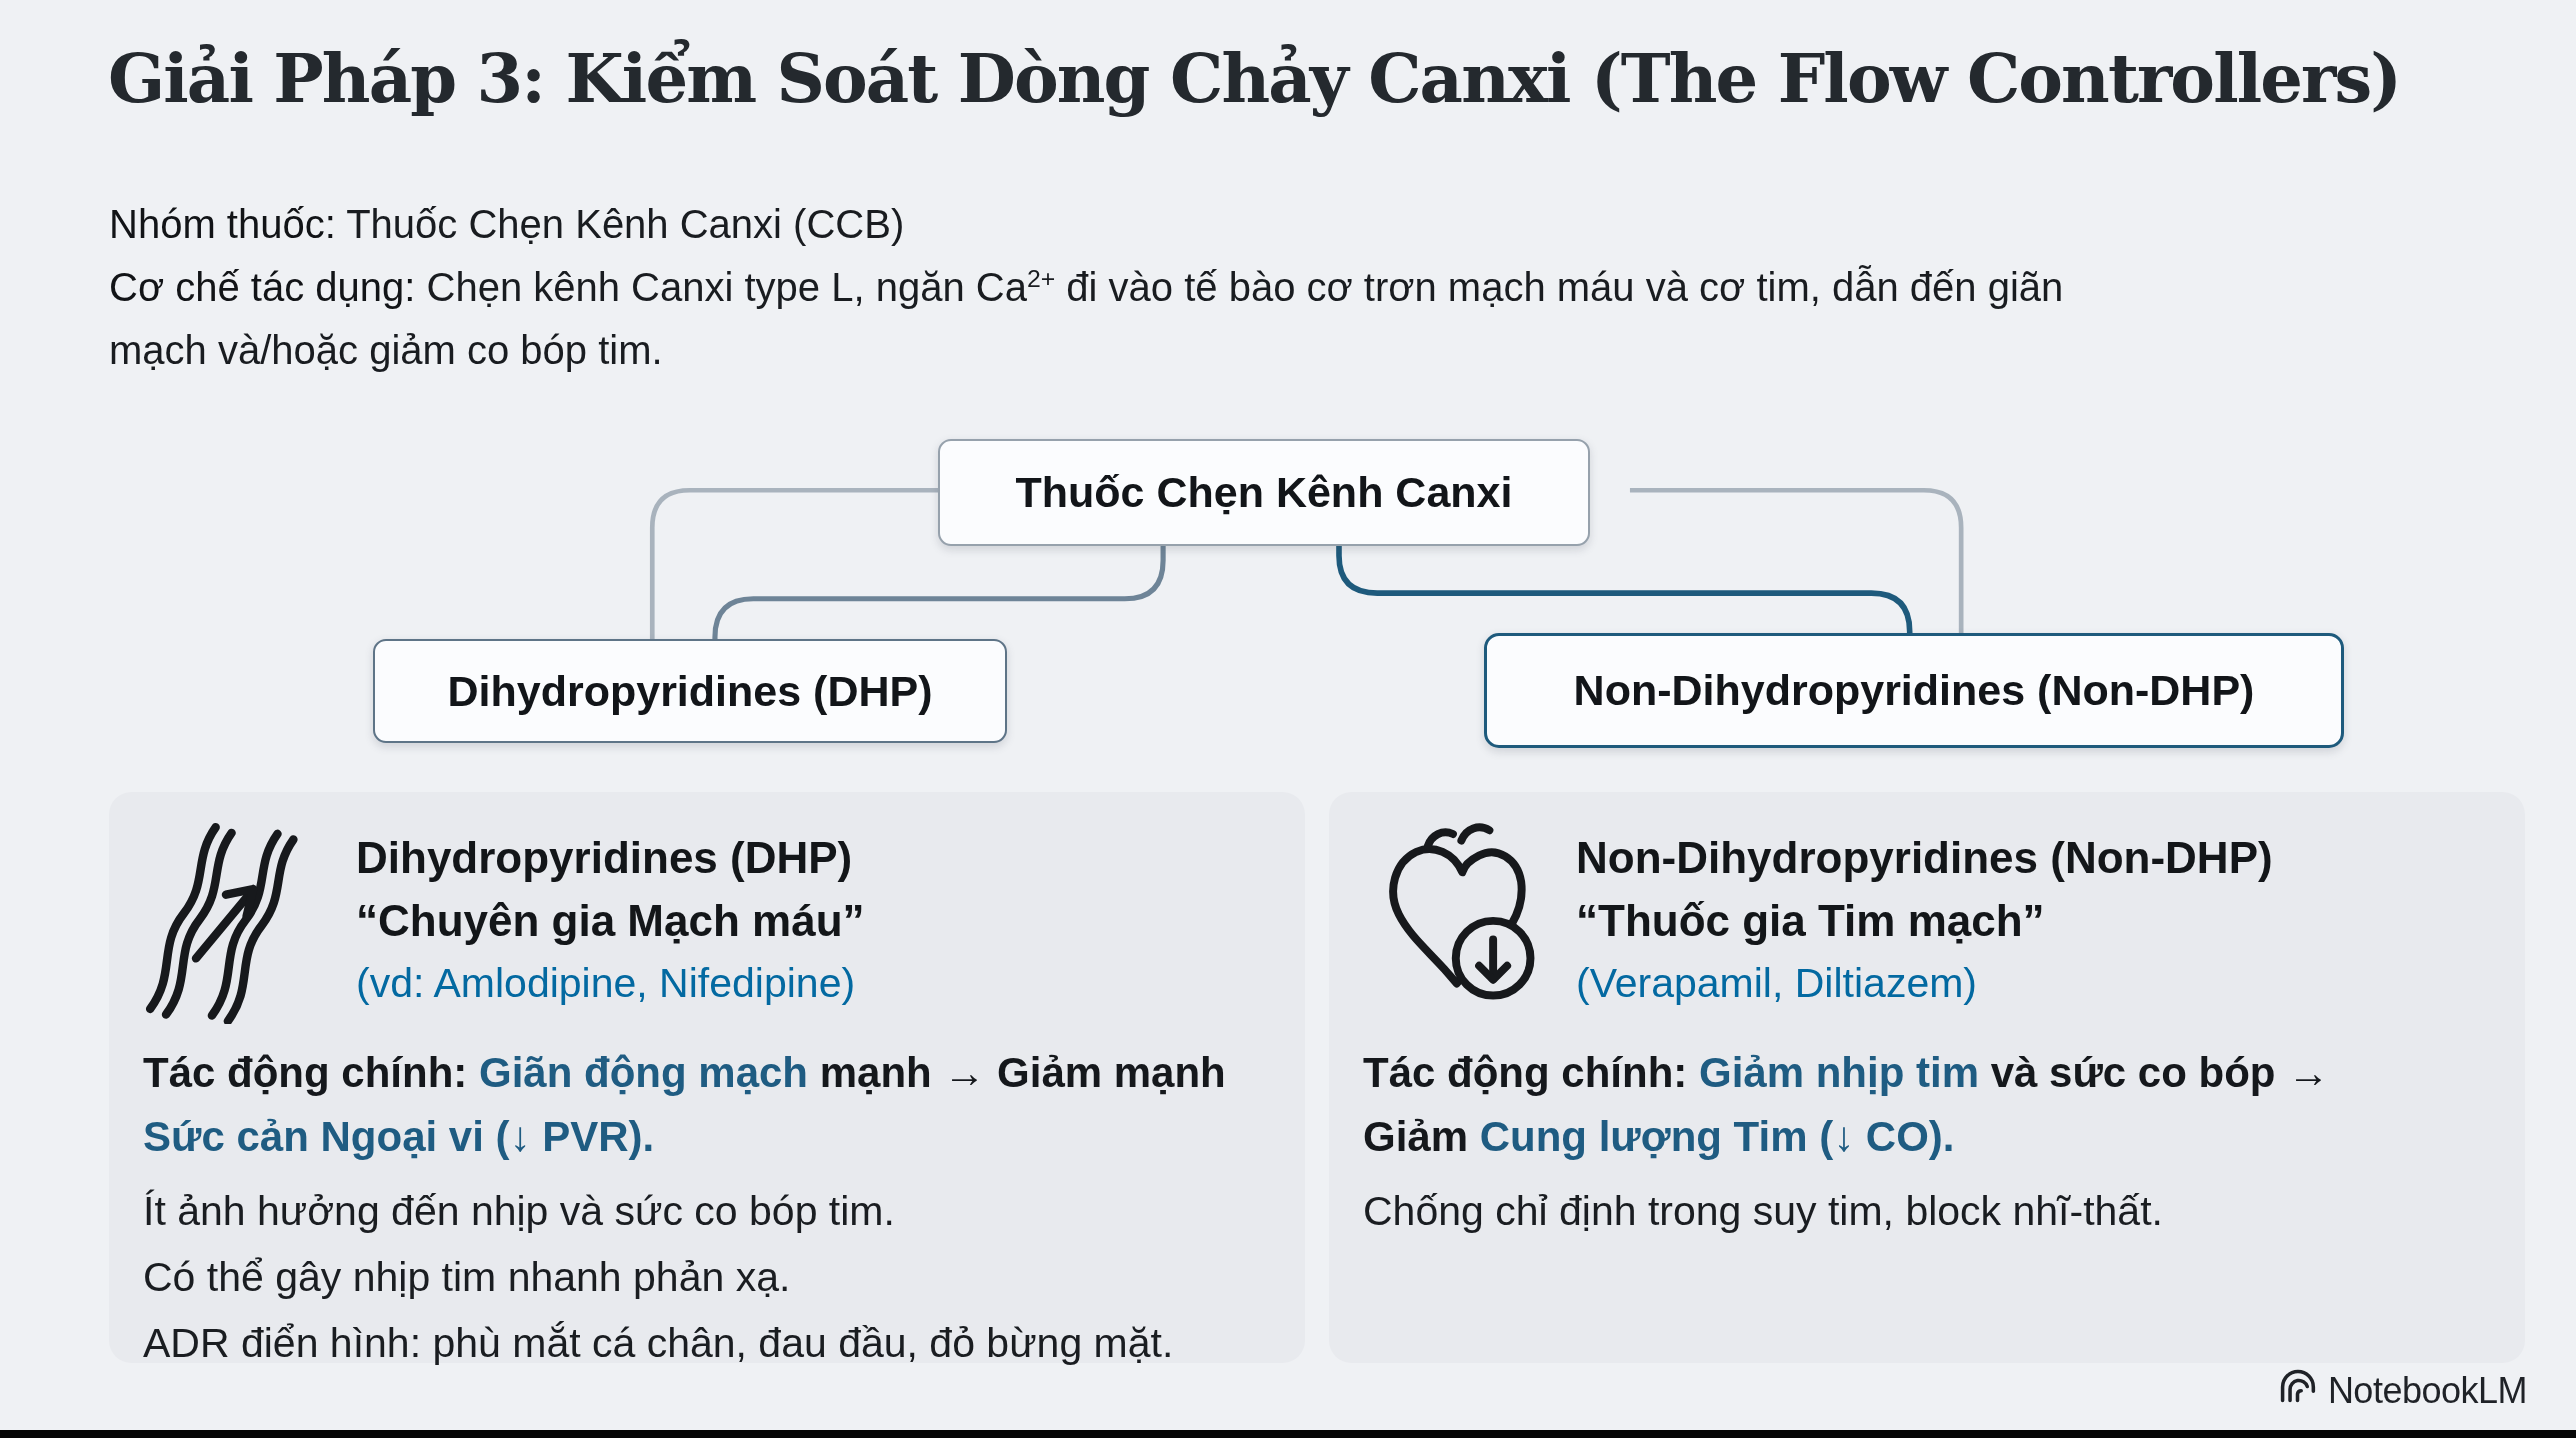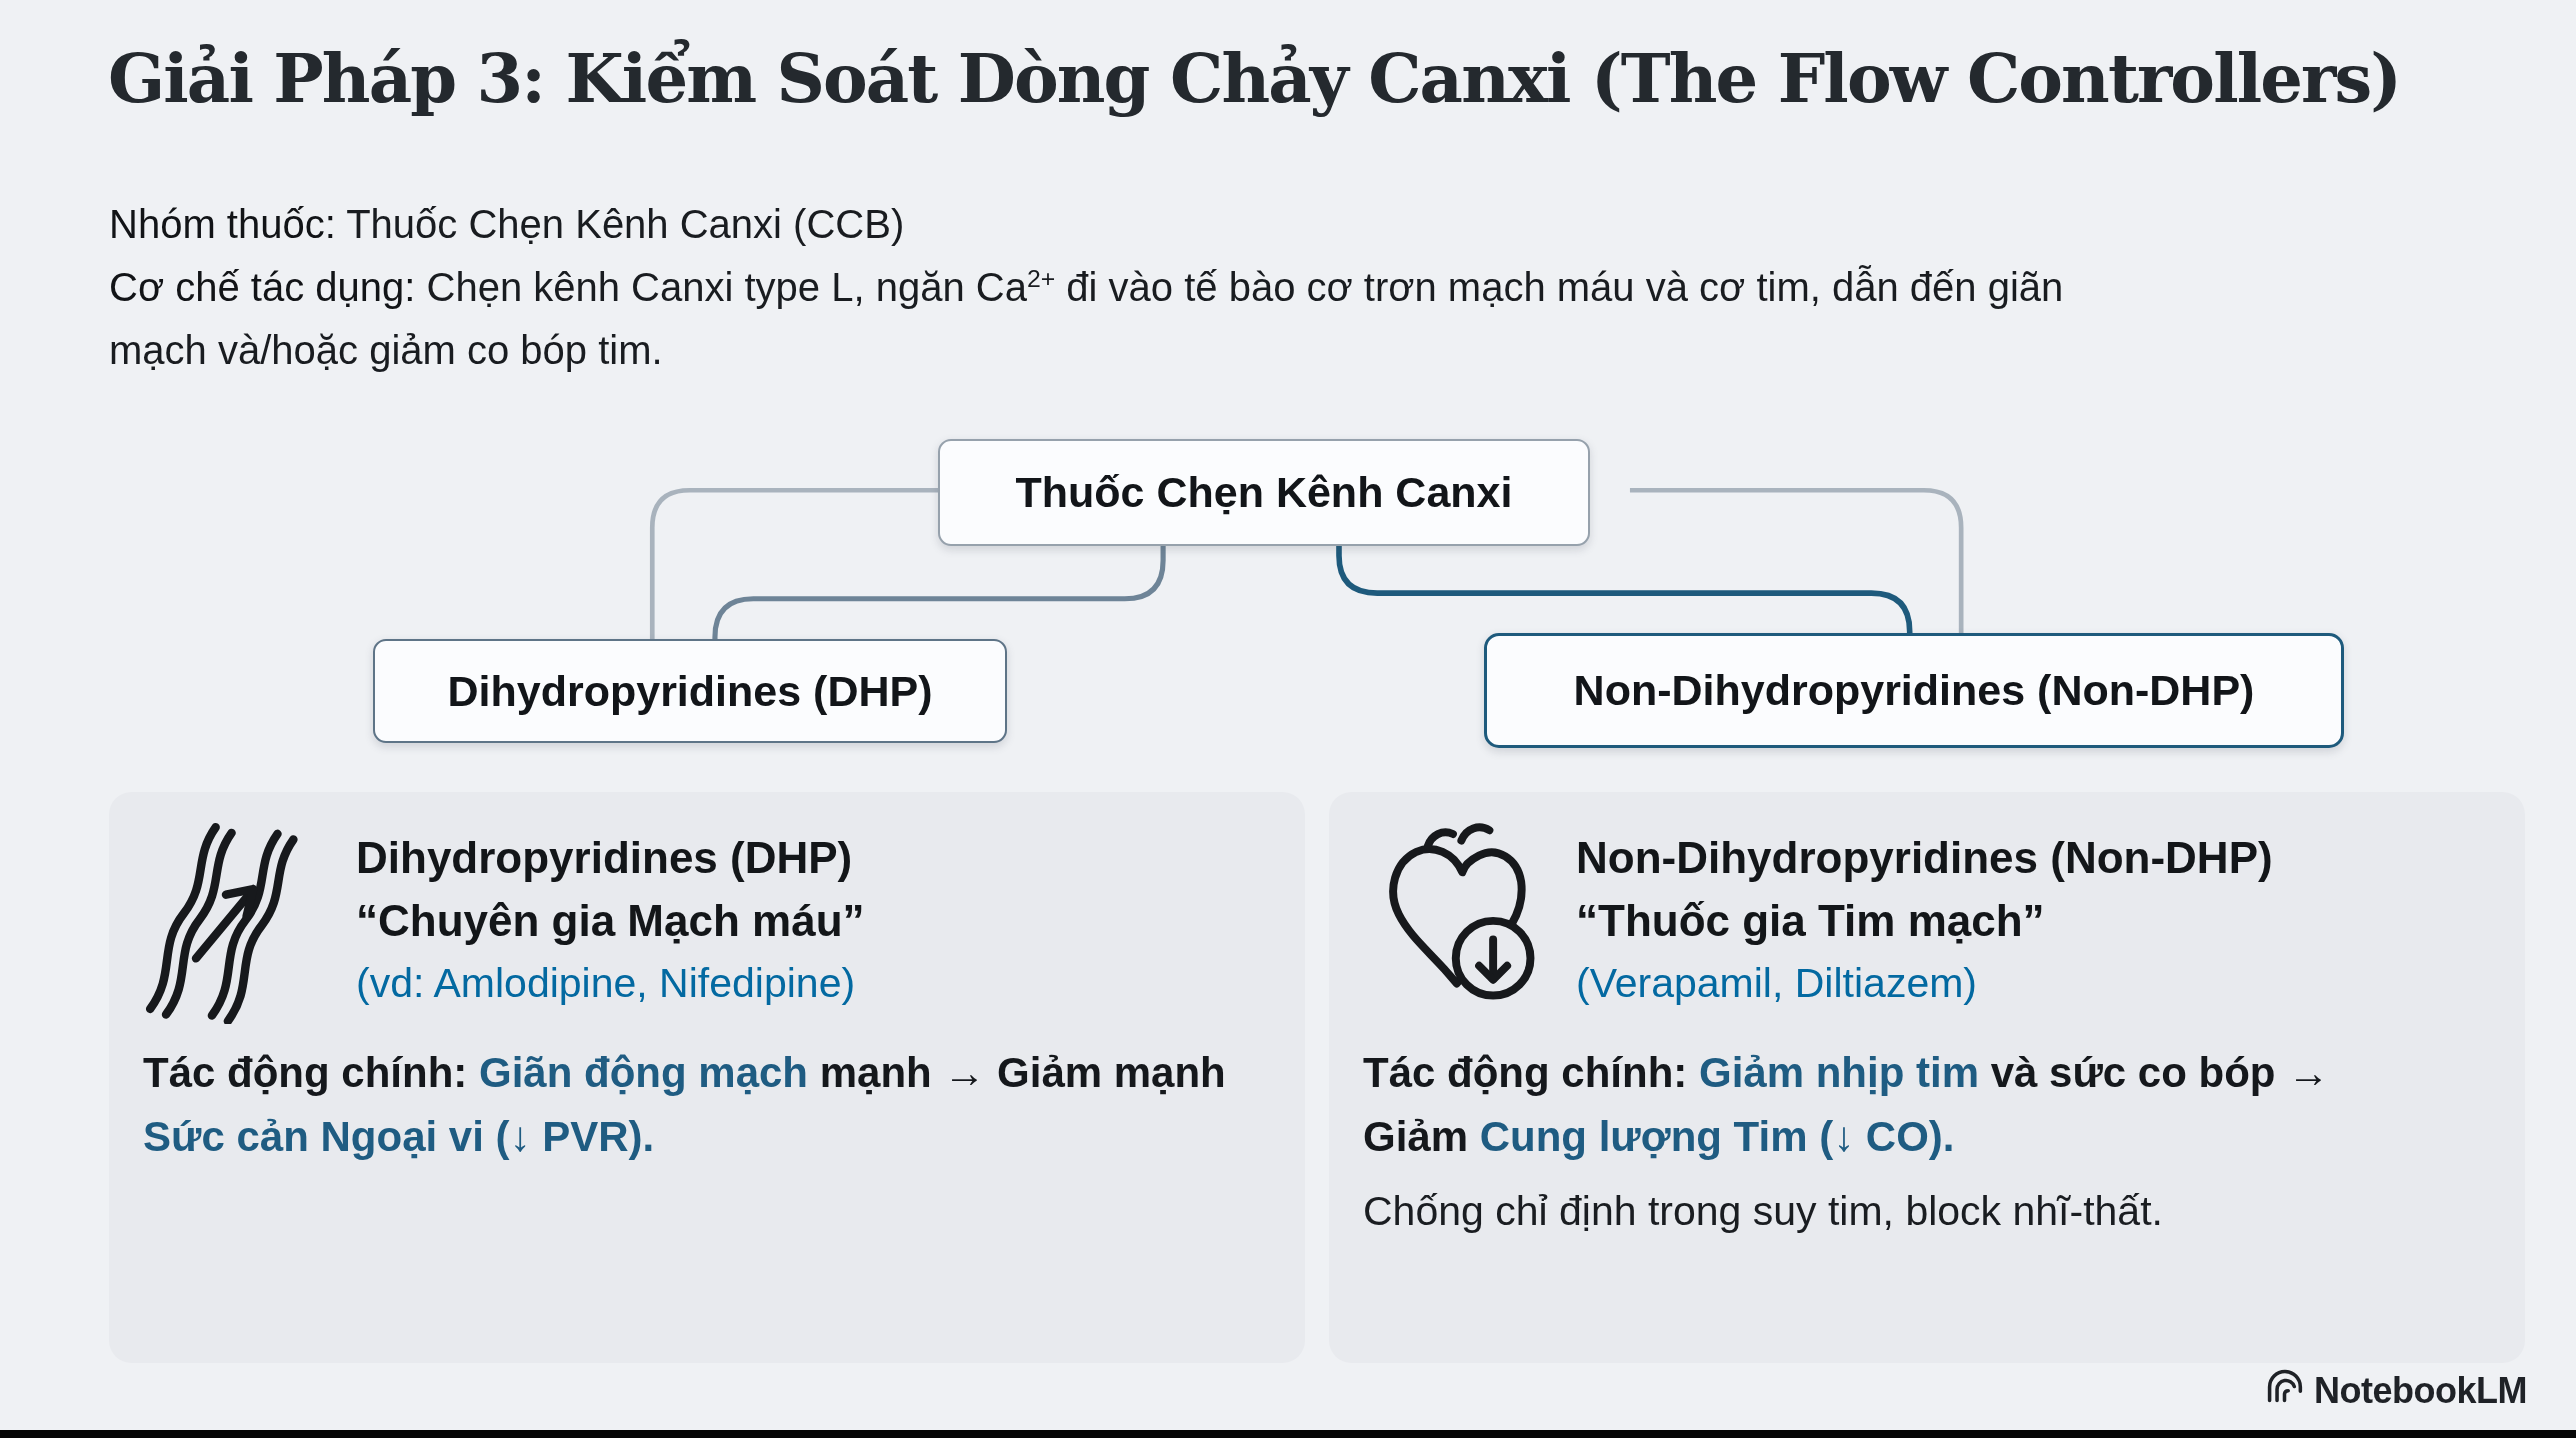--- a/index.html
+++ b/index.html
@@ -33,21 +33,21 @@
   .card .icon{position:absolute;left:28px;top:24px;}
   #card-nondhp .icon{left:37px;top:28px;}
   .head{position:absolute;left:247px;top:34px;line-height:63px;font-size:44px;color:#131619;}
   .h-title,.h-sub{font-weight:700;}
   .h-ex{font-weight:400;font-size:41px;color:#0369a1;}
   .effect{position:absolute;left:34px;top:249px;font-size:42px;font-weight:700;line-height:64px;width:1146px;color:#15181c;}
   .blue{color:#1f5c82;}
   .notes{position:absolute;left:34px;top:386px;font-size:41px;line-height:66px;color:#1a1d21;}
 
   .footer{position:absolute;right:49px;top:1366px;display:flex;align-items:center;gap:9.4px;
-    font-size:36px;font-weight:700;color:#1f2227;letter-spacing:-0.5px;}
+    font-size:36px;font-weight:400;color:#1f2227;letter-spacing:-0.5px;}
   .bottom-bar{position:absolute;left:0;bottom:0;width:100%;height:8.4px;background:#060606;}
 </style>
 </head>
 <body>
 
 <div class="slide">
 
   <div class="title">Giải Pháp 3: Kiểm Soát Dòng Chảy Canxi (The Flow Controllers)</div>
 
   <div class="intro">
@@ -95,20 +95,25 @@
       <div class="h-ex">(vd: Amlodipine, Nifedipine)</div>
     </div>
     <div class="effect">
       <span>Tác động chính:</span>
       <span class="blue">Giãn động mạch</span>
       <span>mạnh → Giảm mạnh</span>
       <br>
       <span></span>
       <span class="blue">Sức cản Ngoại vi (↓ PVR).</span>
     </div>
+    <div class="notes">
+      <div>Ít ảnh hưởng đến nhịp và sức co bóp tim.</div>
+      <div>Có thể gây nhịp tim nhanh phản xạ.</div>
+      <div>ADR điển hình: phù mắt cá chân, đau đầu, đỏ bừng mặt.</div>
+    </div>
   </div>
 
   <div class="card" id="card-nondhp">
     <span class="icon">
       <svg width="187" height="198" viewBox="0 0 200 212" fill="none" stroke="#17191c" stroke-width="8.5" stroke-linecap="round" stroke-linejoin="round">
         <path d="M103 56 C94 35 72 26 54 34 C31 45 22 75 35 101 C46 123 66 140 84 160 L97 175 C105 165 114 156 124 147 C152 124 170 97 166 66 C162 41 140 28 121 38 C111 43 105 49 103 56 Z"></path>
         <path d="M66 28 C70 16 82 10 93 15"></path>
         <path d="M102 22 C107 9 121 4 132 11"></path>
         <circle cx="136" cy="148" r="40" fill="#e8eaee"></circle>
         <path d="M136 128 V 170"></path>

